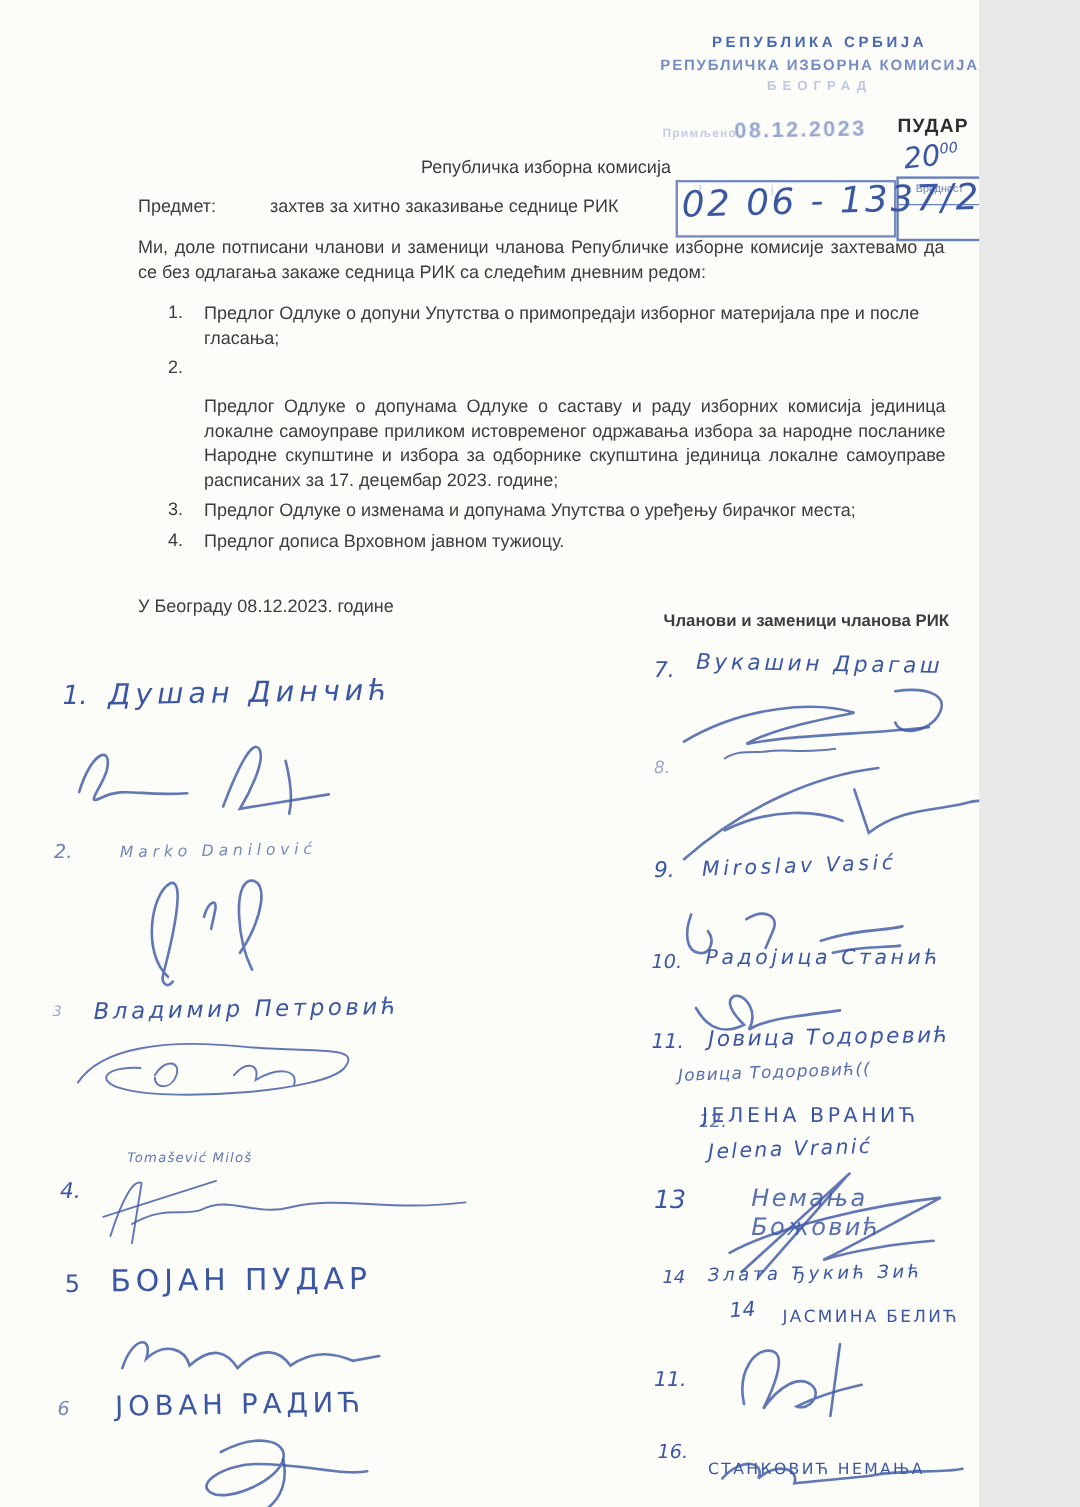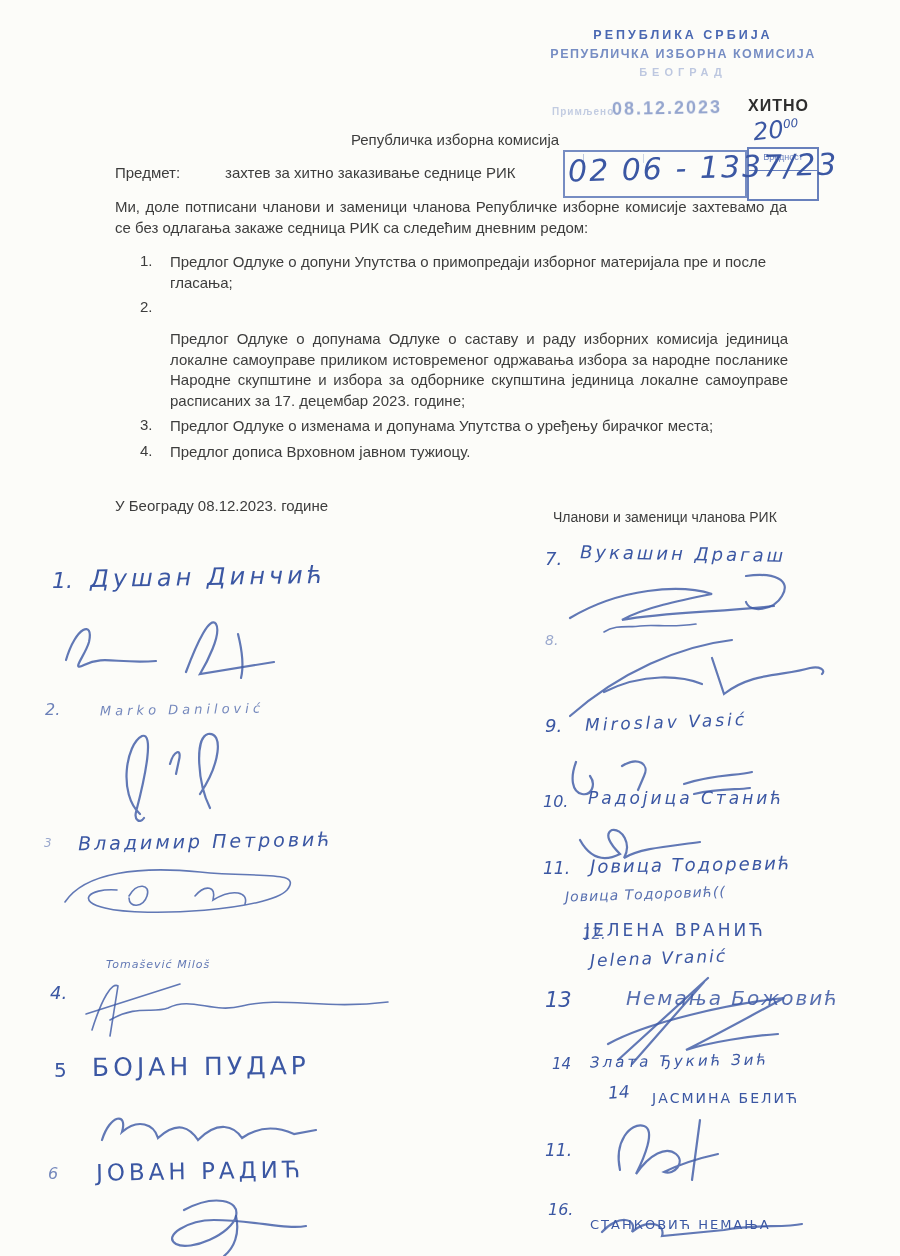--- a/index.html
+++ b/index.html
@@ -1,16 +1,16 @@
 <!DOCTYPE html>
 <html><head>
 <meta charset="utf-8">
 <style>
   html,body{margin:0;padding:0;background:#e8e8e8;}
-  #page{position:relative;width:900px;height:1256px;background:#fcfcf9;overflow:hidden;
+  #page{position:relative;width:816px;height:1256px;background:#fcfcf9;overflow:hidden;
         font-family:"Liberation Sans",sans-serif;}
   .abs{position:absolute;}
   .typed{color:#3d3d3d;}
   .stamp{color:#4a68b2;font-weight:bold;}
   .hand{font-family:"DejaVu Sans",sans-serif;font-style:italic;color:#3b57a3;}
   .handprint{font-family:"DejaVu Sans",sans-serif;color:#3b57a3;}
   .sig-svg path{fill:none;stroke:#3e5aa6;stroke-width:2.2;stroke-linecap:round;opacity:.82;}
   .sig-svg.thin path{stroke-width:1.6;}
   .justify{text-align:justify;}
   .list-row{display:flex;margin-bottom:5px;}
@@ -23,21 +23,21 @@
 <body>
 
 <div id="page">
 
   <div class="abs stamp" style="left:563px;top:28px;width:240px;text-align:center;font-size:12.5px;letter-spacing:3px;">РЕПУБЛИКА СРБИЈА</div>
   <div class="abs stamp" style="left:545px;top:47px;width:276px;text-align:center;font-size:12.5px;letter-spacing:1.5px;opacity:.75;">РЕПУБЛИЧКА ИЗБОРНА КОМИСИЈА</div>
   <div class="abs stamp" style="left:563px;top:66px;width:240px;text-align:center;font-size:11px;letter-spacing:5px;opacity:.35;">БЕОГРАД</div>
 
   <div class="abs stamp" style="left:552px;top:106px;font-size:10px;letter-spacing:1px;opacity:.32;">Примљено</div>
   <div class="abs" style="left:612px;top:98px;font-size:18px;font-weight:bold;color:#7b90c4;letter-spacing:2px;opacity:.8;filter:blur(.4px);transform:rotate(-1deg);font-family:'Liberation Sans',sans-serif;">08.12.2023</div>
-  <div class="abs typed" style="left:748px;top:97px;font-size:16px;font-weight:bold;letter-spacing:1px;color:#2e2e2e;">ХИТНО</div>
+  <div class="abs typed" style="left:748px;top:97px;font-size:16px;font-weight:bold;letter-spacing:1px;color:#2e2e2e;">ПУДАР</div>
 
   <div class="abs hand" style="left:753px;top:116px;font-size:24px;transform:rotate(-6deg);"><span>20</span><sup class="tiny">00</sup></div>
 
   <div class="abs box" style="left:563px;top:150px;width:180px;height:44px;opacity:.9;">
     <span class="abs" style="left:18px;top:2px;height:9px;border-left:1px solid rgba(75,108,180,.4);"></span>
     <span class="abs" style="left:78px;top:2px;height:9px;border-left:1px solid rgba(75,108,180,.3);"></span>
   </div>
   <div class="abs box" style="left:747px;top:147px;width:68px;height:50px;background:#fcfcf9;">
     <div style="border-bottom:1.5px solid rgba(78,106,178,.85);height:18px;text-align:center;font-size:9px;color:#6c83c0;font-family:'Liberation Sans',sans-serif;padding-top:3px;">Вредност</div>
   </div>
@@ -64,21 +64,21 @@
       <span class="list-text typed" style="font-size:15px;line-height:20.5px;">Предлог Одлуке о изменама и допунама Упутства о уређењу бирачког места;</span>
     </div>
     <div class="list-row">
       <span class="list-num typed" style="font-size:15px;">4.</span>
       <span class="list-text typed" style="font-size:15px;line-height:20.5px;">Предлог дописа Врховном јавном тужиоцу.</span>
     </div>
   </div>
 
   <div class="abs typed" style="left:115px;top:497px;font-size:15px;">У Београду 08.12.2023. године</div>
 
-  <div class="abs typed" style="left:553px;top:509px;font-size:14px;font-weight:400;">Чланови и заменици чланова РИК</div>
+  <div class="abs typed" style="left:553px;top:509px;font-size:14px;font-weight:700;">Чланови и заменици чланова РИК</div>
 
   <div class="abs hand" style="left:52px;top:568px;font-size:22px;">1.</div>
   <div class="abs hand" style="left:90px;top:563px;font-size:24px;letter-spacing:4px;transform:rotate(-1deg);">Душан Динчић</div>
   <svg class="abs sig-svg" style="left:58px;top:608px;" width="260" height="82" viewBox="0 0 260 82">
     <path d="M8,52 C18,18 36,12 31,34 C27,48 12,64 26,57 C46,47 58,56 98,53"></path>
     <path d="M128,64 C140,32 152,8 158,16 C164,26 148,56 142,66 L216,54"></path>
     <path d="M180,26 C184,42 186,58 183,70"></path>
   </svg>
 
   <div class="abs hand" style="left:45px;top:700px;font-size:16px;opacity:.75;">2.</div>

